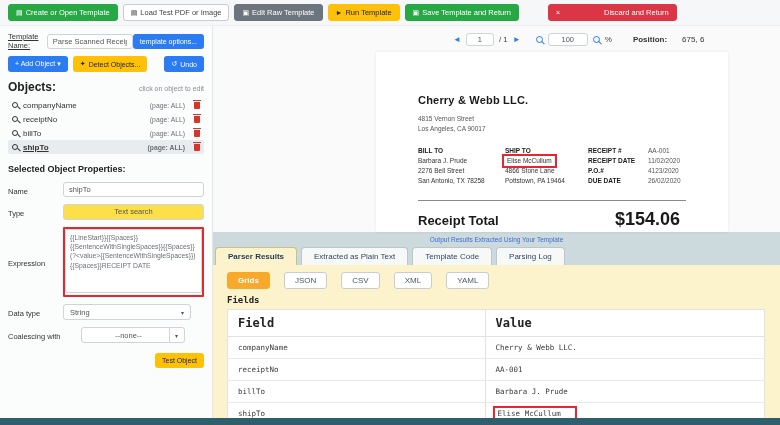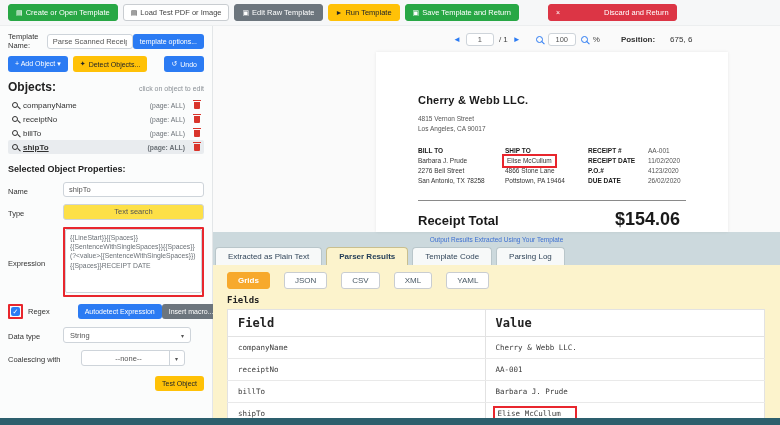--- a/index.html
+++ b/index.html
@@ -17,21 +17,21 @@
   .btn-yellow { background:#ffc107; color:#212529; border-color:#ffc107; }
   .btn-red { background:#dc3545; color:#fff; border-color:#dc3545; margin-left:24px;gap:44px; }
   .btn-blue { background:#2b7bf3; color:#fff; border-color:#2b7bf3; }
 
   .main { flex:1 1 auto; display:flex; min-height:0; }
 
   
   .sidebar { width:213px; flex:0 0 213px; background:#fbfcfc; border-right:1px solid #e3e6e8; padding:6px 8px 4px 8px; font-size:8px; }
   .srow { display:flex; align-items:center; margin-bottom:6px; }
   .slabel { font-size:7.5px; color:#333; }
-  .tname-label { width:52px; }
+  .tname-label { width:52px;text-decoration:underline; }
   .input { background:#fff; border:1px solid #ced4da; border-radius:3px; font-size:7.5px; color:#555; padding:2px 5px; height:15px; font-family:"Liberation Sans", sans-serif; }
   .tname-input { width:86px; }
   .sbtn { display:inline-flex; align-items:center; gap:3px; font-size:7px; padding:3px 6px; border-radius:3px; border:1px solid transparent; white-space:nowrap; cursor:pointer; }
   .ml-auto { margin-left:auto; }
   .objects-head { display:flex; align-items:baseline; margin:8px 0 4px 0; }
   .objects-title { font-size:12px; font-weight:bold; color:#222; }
   .objects-hint { margin-left:auto; font-size:7px; color:#8a9096; }
   .obj-row { display:flex; align-items:center; gap:5px; height:14px; padding:0 4px; font-size:8px; color:#333; cursor:pointer; }
   .obj-row.selected { background:#e9ecef; border-radius:2px; }
   .obj-row.selected .obj-name { font-weight:bold; text-decoration:underline; }
@@ -62,21 +62,21 @@
   .sel-coalesce .caret-box { margin-left:auto; border-left:1px solid #ced4da; padding-left:5px; font-size:6px; color:#555; height:100%; display:flex; align-items:center; }
   .center-txt { width:100%; text-align:center; }
   .test-row { display:flex; margin-top:10px; }
 
   
   .right { flex:1 1 auto; display:flex; flex-direction:column; min-width:0; }
   .viewer { height:206px; flex:0 0 auto; background:#fafafa; position:relative; }
   .viewer-toolbar { height:26px; display:flex; align-items:center; gap:5px; padding-left:240px; font-size:8px; color:#444; }
   .nav-arrow { color:#2b7bf3; font-size:8px; cursor:pointer; }
   .page-input { width:28px; height:13px; text-align:center; }
-  .zoom-input { width:28px; height:13px; text-align:center; }
+  .zoom-input { width:40px; height:13px; text-align:center; }
   .pos-label { margin-left:16px; font-weight:bold; color:#333; }
   .pos-value { margin-left:10px; color:#333; }
 
   .doc-page { position:absolute; left:163px; top:26px; width:352px; height:180px; background:#fff; box-shadow:0 0 3px rgba(0,0,0,0.08); padding:42px 0 0 42px; }
   .doc-company { font-size:11px; font-weight:bold; color:#1a1a1a; letter-spacing:0.2px; }
   .doc-addr { font-size:6.5px; color:#555; margin-top:8px; line-height:1.5; }
   .doc-cols { display:flex; margin-top:12px; font-size:6.5px; line-height:1.55; }
   .doc-col-label { font-weight:bold; color:#1a1a1a; }
   .col-bill { width:87px; }
   .col-ship { width:83px; }
@@ -208,32 +208,20 @@
         <div class="input fctl type-box" style="height:16px;">Text search</div>
       </div>
 
       <div class="frow">
         <span class="flabel">Expression</span>
         <div class="fctl red-outline">
           <textarea class="expr-area" style="">{{LineStart}}{{Spaces}}{{SentenceWithSingleSpaces}}{{Spaces}}(?&lt;value&gt;{{SentenceWithSingleSpaces}}){{Spaces}}RECEIPT DATE</textarea>
         </div>
       </div>
 
-      <div class="regex-row">
-        <span class="checkbox-wrap">
-          <span class="checkbox">✓</span>
-        </span>
-        <span class="regex-label">Regex</span>
-        <div class="sbtn btn-blue" style="margin-left:28px;">
-            <span>Autodetect Expression</span>
-          </div>
-        <div class="sbtn btn-gray ml-auto">
-            <span>Insert macro...</span>
-          </div>
-      </div>
 
       <div class="frow">
         <span class="flabel">Data type</span>
         <div class="sel sel-datatype">
           <span>String</span>
           <span class="caret">▾</span>
         </div>
       </div>
 
       <div class="frow">
@@ -306,22 +294,22 @@
           <div class="doc-total">
             <span class="doc-total-label">Receipt Total</span>
             <span class="doc-total-value">$154.06</span>
           </div>
         </div>
       </div>
 
       <div class="results">
         <div class="results-header">Output Results Extracted Using Your Template</div>
         <div class="tabs">
+          <div class="tab active">Parser Results</div>
           <div class="tab">Extracted as Plain Text</div>
-          <div class="tab active">Parser Results</div>
           <div class="tab">Template Code</div>
           <div class="tab">Parsing Log</div>
         </div>
         <div class="results-content">
           <div class="format-tabs">
             <div class="fmt active">Grids</div>
             <div class="fmt">JSON</div>
             <div class="fmt">CSV</div>
             <div class="fmt">XML</div>
             <div class="fmt">YAML</div>

